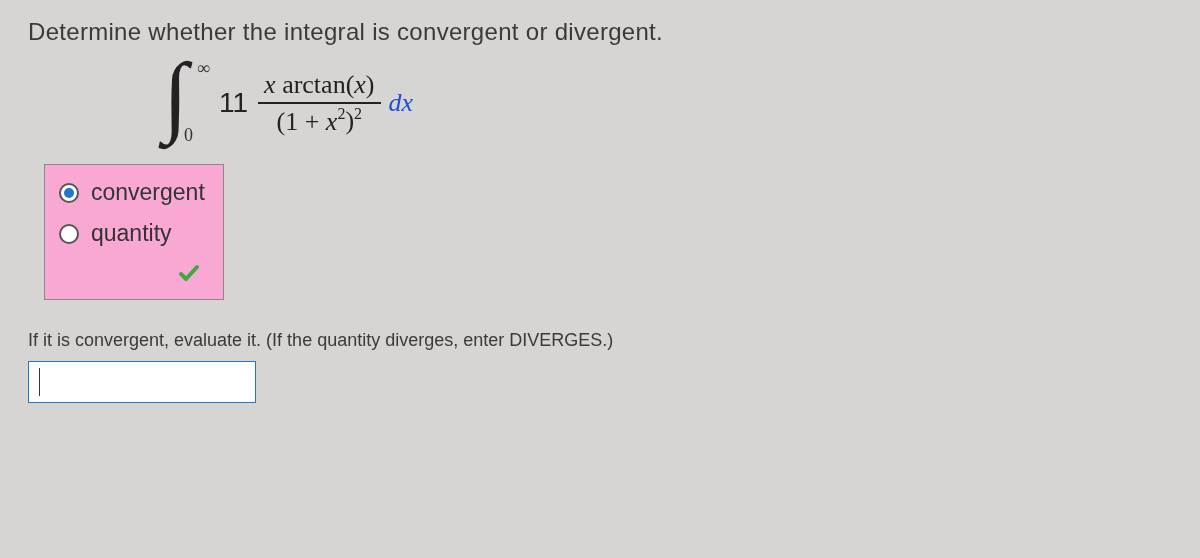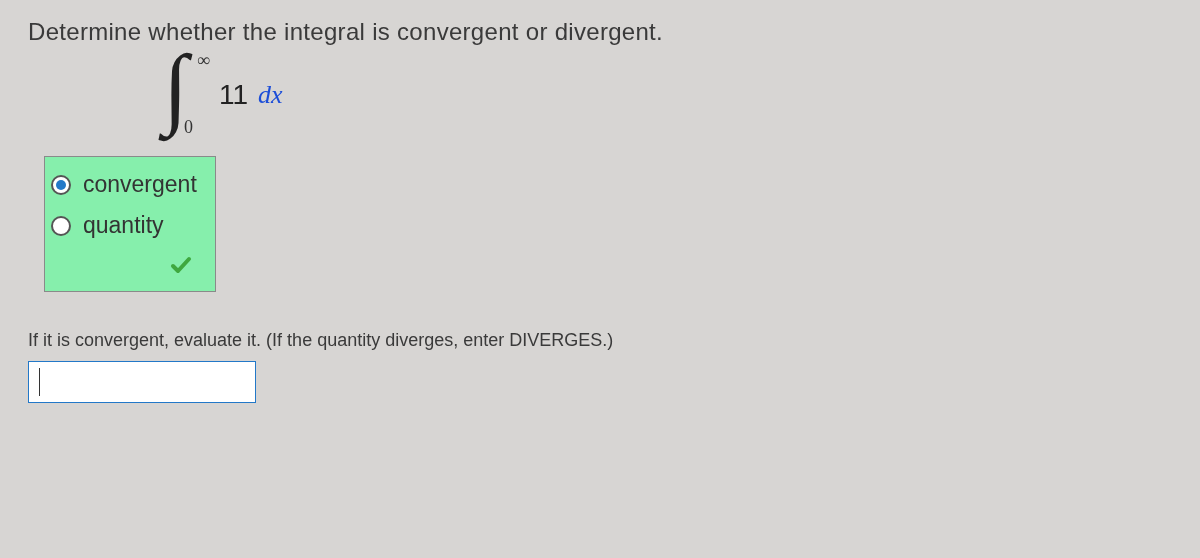--- a/index.html
+++ b/index.html
@@ -13,21 +13,21 @@
       color: #333;
       position: relative;
     }
     .container {
       padding: 18px 28px;
     }
     .question-text {
       font-size: 24px;
       letter-spacing: 0.3px;
       color: #3a3a3a;
-      margin-bottom: 8px;
+      margin-bottom: 16px;
     }
     .integral-row {
       display: flex;
       align-items: center;
       margin-left: 135px;
       margin-bottom: 20px;
     }
     .integral-symbol {
       position: relative;
       width: 48px;
@@ -87,25 +87,25 @@
     }
     .frac-bot sup, .frac-top sup { font-size: 16px; font-style: normal; }
     .dx {
       font-size: 26px;
       font-family: "Times New Roman", serif;
       font-style: italic;
       color: #1d4ed8;
     }
     .answer-box {
       border: 1px solid #8a8a8a;
-      background: #86efac;
+      background: #f9a8d4;
       display: inline-block;
-      padding: 14px 18px 10px 6px;
+      padding: 14px 18px 10px 14px;
       margin-left: 16px;
-      margin-bottom: 38px;
+      margin-bottom: 30px;
       position: relative;
     }
     .option {
       display: flex;
       align-items: center;
       margin-bottom: 14px;
       cursor: pointer;
     }
     .radio {
       width: 20px;
@@ -180,20 +180,29 @@
 <div class="container">
   <div class="question-text">Determine whether the integral is convergent or divergent.</div>
 
   <div class="integral-row">
     <div class="integral-symbol">
       <span class="int-glyph">∫</span>
       <span class="int-upper">∞</span>
       <span class="int-lower">0</span>
     </div>
     <span class="coef">11</span>
+    <span class="fraction">
+      <span class="frac-top">
+        <span>x</span>
+        <span class="upright"> </span><span class="upright">arctan(</span><span>x</span><span class="upright">)</span>
+      </span>
+      <span class="frac-bot">
+        <span class="upright" style="font-style:normal;">(1 + </span><span>x</span><span class="upright" style="font-style:normal;"><sup>2</sup>)<sup>2</sup></span>
+      </span>
+    </span>
     <span class="dx">dx</span>
   </div>
 
   <div class="answer-box">
     <div class="option">
       <span class="radio selected"></span>
       <span class="option-label">convergent</span>
     </div>
     <div class="option">
       <span class="radio"></span>

